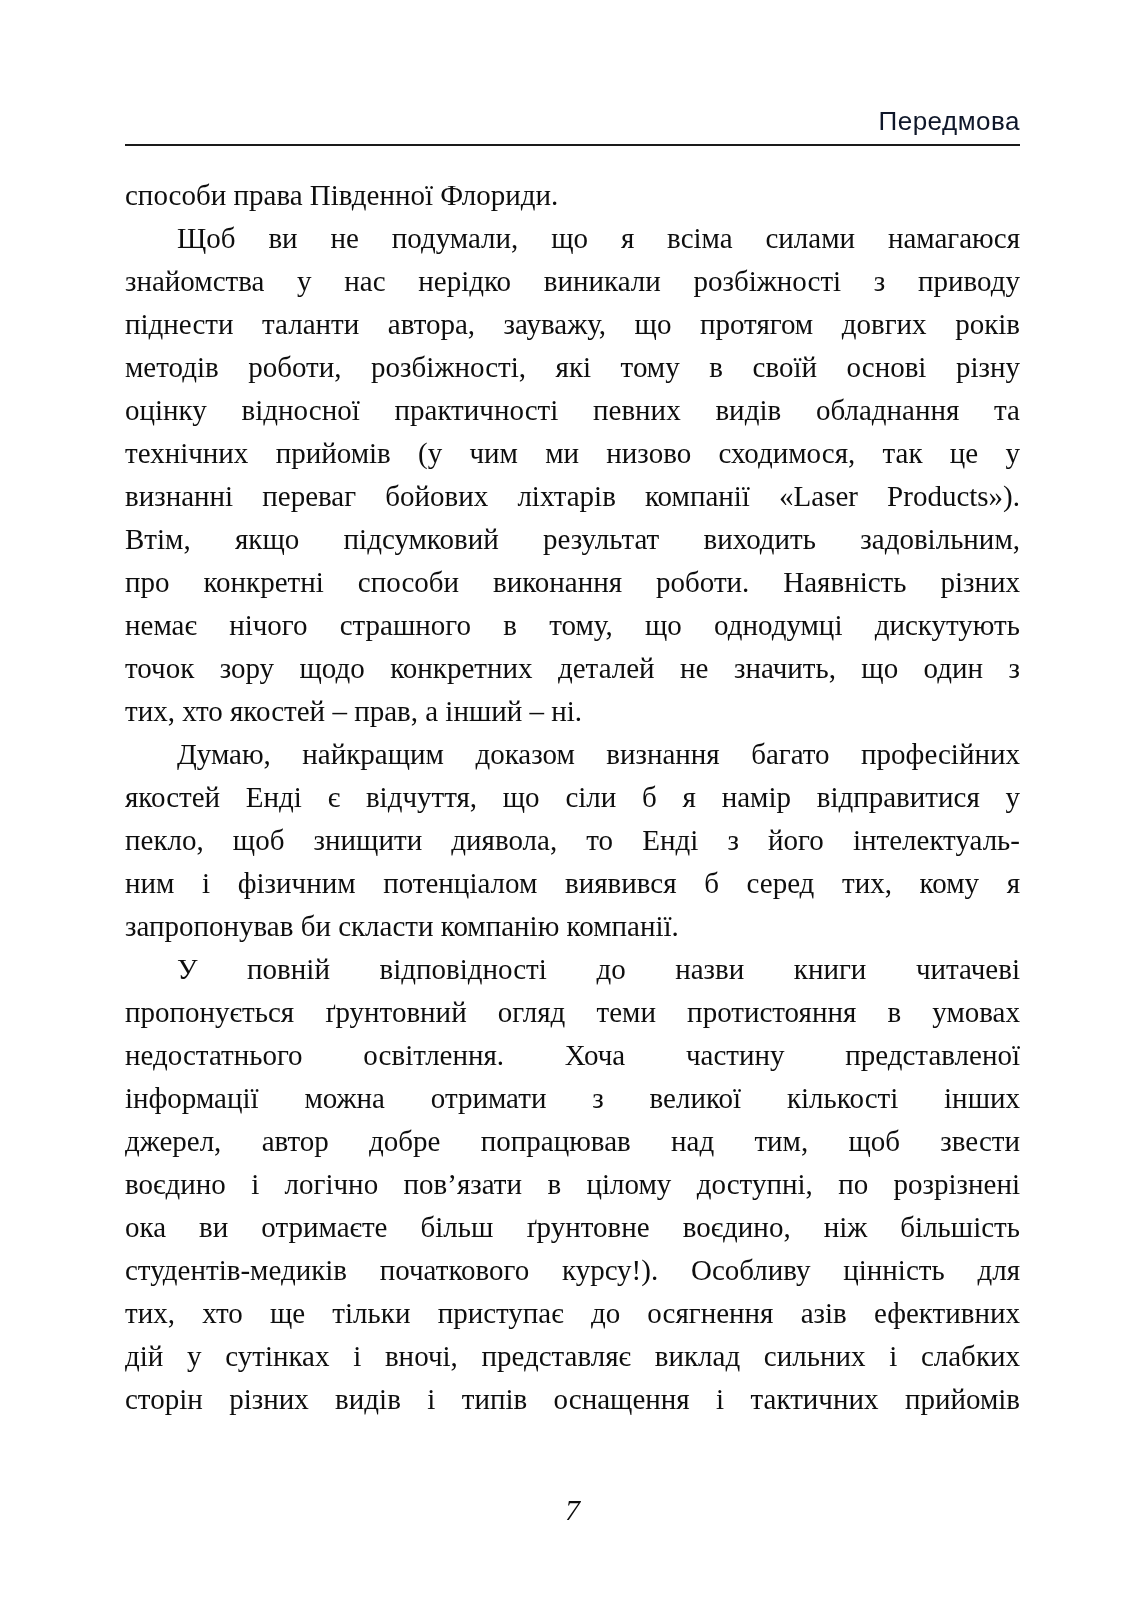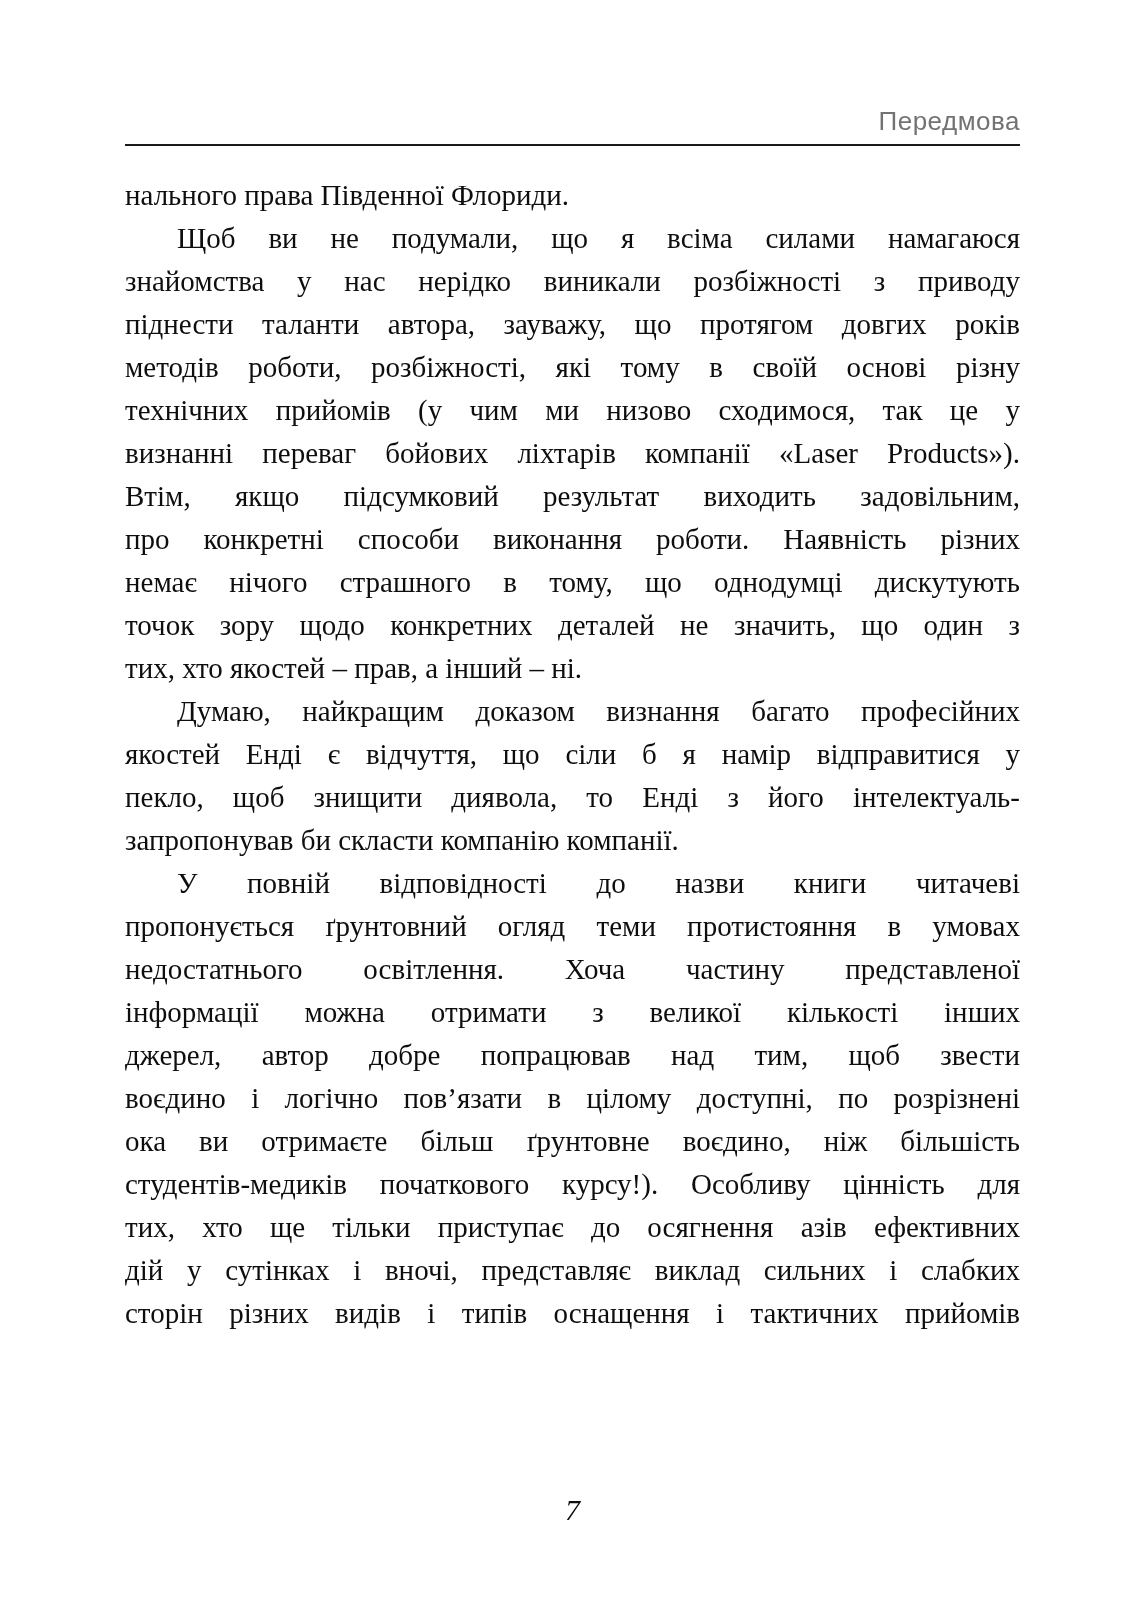--- a/index.html
+++ b/index.html
@@ -18,21 +18,21 @@
   }
   .running-head {
     position: absolute;
     top: 106px;
     left: 125px;
     width: 895px;
     text-align: right;
     font-family: "Liberation Sans", "DejaVu Sans", sans-serif;
     font-size: 26px;
     line-height: 30px;
-    color: #737373;
+    color: #0f172a;
     letter-spacing: 0.5px;
   }
   .head-rule {
     position: absolute;
     top: 144px;
     left: 125px;
     width: 895px;
     height: 2px;
     background: #1a1a1a;
   }
@@ -75,39 +75,41 @@
   }
 </style>
 </head>
 <body>
 
 <div class="page">
   <div class="running-head">Передмова</div>
   <div class="head-rule"></div>
   <div class="body-text">
       <div class="para">
-        <div class="line end">нального права Південної Флориди.</div>
+        <div class="line end">способи права Південної Флориди.</div>
       </div>
       <div class="para">
         <div class="line indent">Щоб ви не подумали, що я всіма силами намагаюся</div>
         <div class="line">знайомства у нас нерідко виникали розбіжності з приводу</div>
         <div class="line">піднести таланти автора, зауважу, що протягом довгих років</div>
         <div class="line">методів роботи, розбіжності, які тому в своїй основі різну</div>
+        <div class="line">оцінку відносної практичності певних видів обладнання та</div>
         <div class="line">технічних прийомів (у чим ми низово сходимося, так це у</div>
         <div class="line">визнанні переваг бойових ліхтарів компанії «Laser Products»).</div>
         <div class="line">Втім, якщо підсумковий результат виходить задовільним,</div>
         <div class="line">про конкретні способи виконання роботи. Наявність різних</div>
         <div class="line">немає нічого страшного в тому, що однодумці дискутують</div>
         <div class="line">точок зору щодо конкретних деталей не значить, що один з</div>
         <div class="line end">тих, хто якостей – прав, а інший – ні.</div>
       </div>
       <div class="para">
         <div class="line indent">Думаю, найкращим доказом визнання багато професійних</div>
         <div class="line">якостей Енді є відчуття, що сіли б я намір відправитися у</div>
         <div class="line">пекло, щоб знищити диявола, то Енді з його інтелектуаль-</div>
+        <div class="line">ним і фізичним потенціалом виявився б серед тих, кому я</div>
         <div class="line end">запропонував би скласти компанію компанії.</div>
       </div>
       <div class="para">
         <div class="line indent">У повній відповідності до назви книги читачеві</div>
         <div class="line">пропонується ґрунтовний огляд теми протистояння в умовах</div>
         <div class="line">недостатнього освітлення. Хоча частину представленої</div>
         <div class="line">інформації можна отримати з великої кількості інших</div>
         <div class="line">джерел, автор добре попрацював над тим, щоб звести</div>
         <div class="line">воєдино і логічно пов’язати в цілому доступні, по розрізнені</div>
         <div class="line">ока ви отримаєте більш ґрунтовне воєдино, ніж більшість</div>

